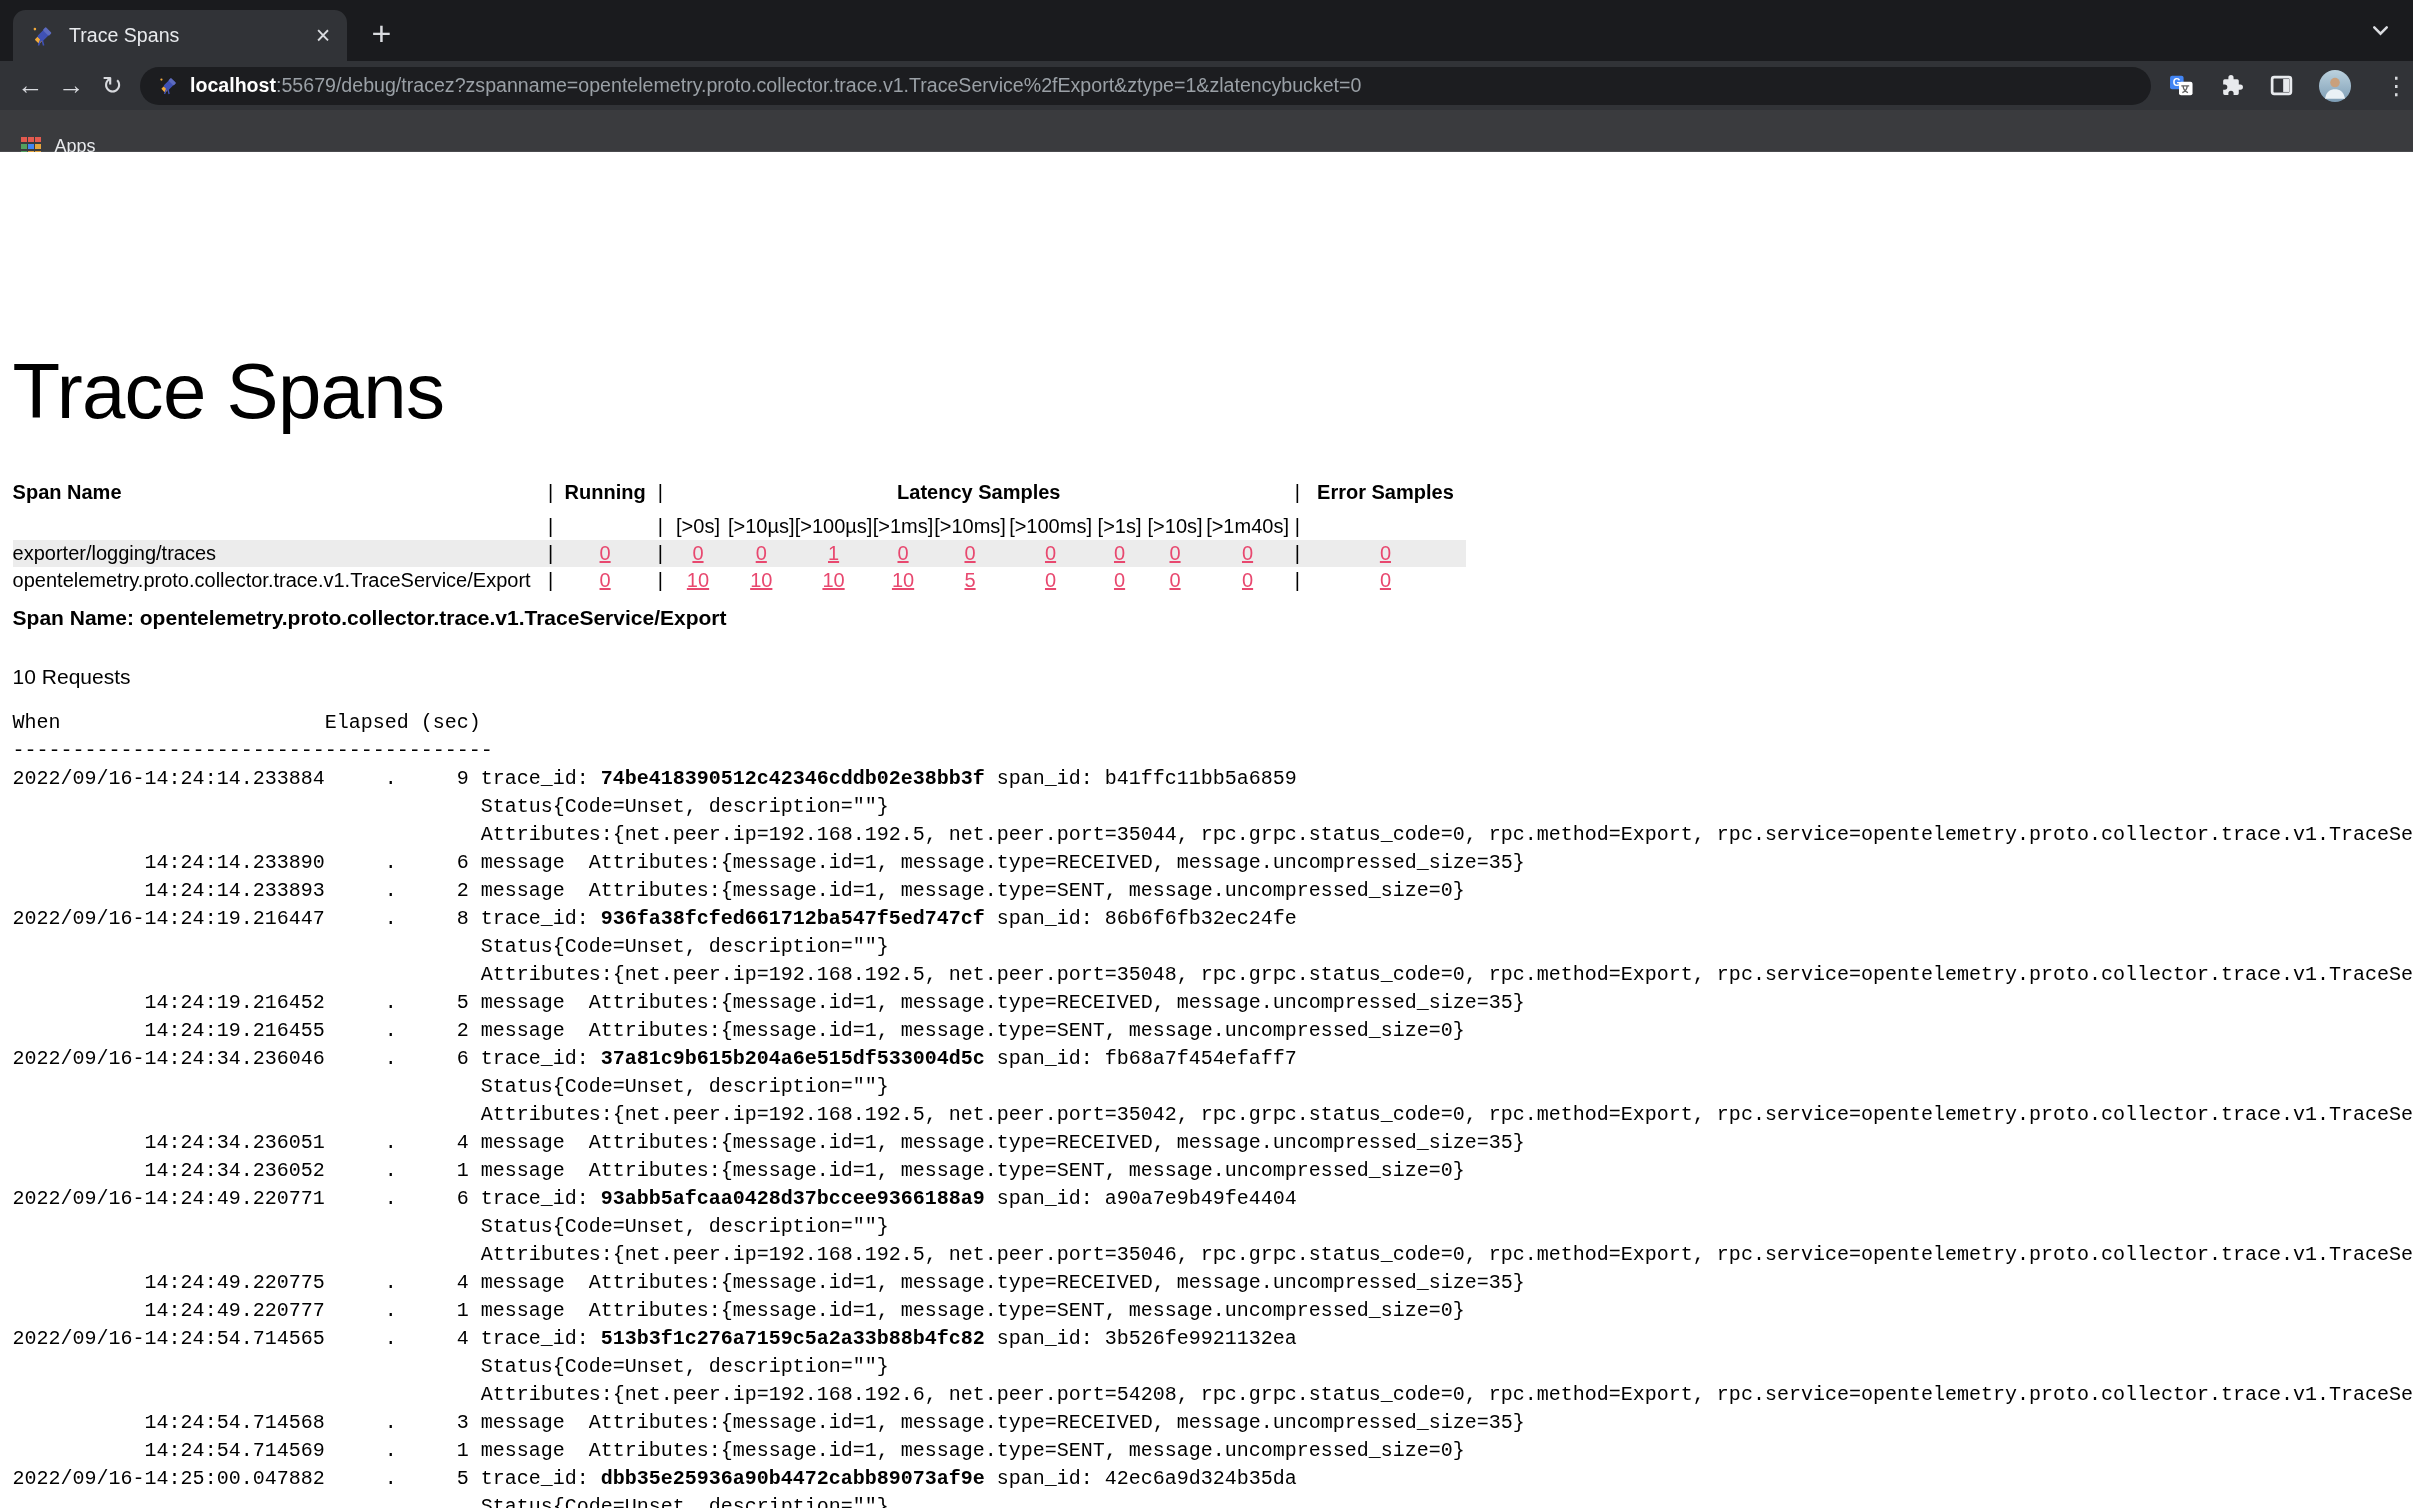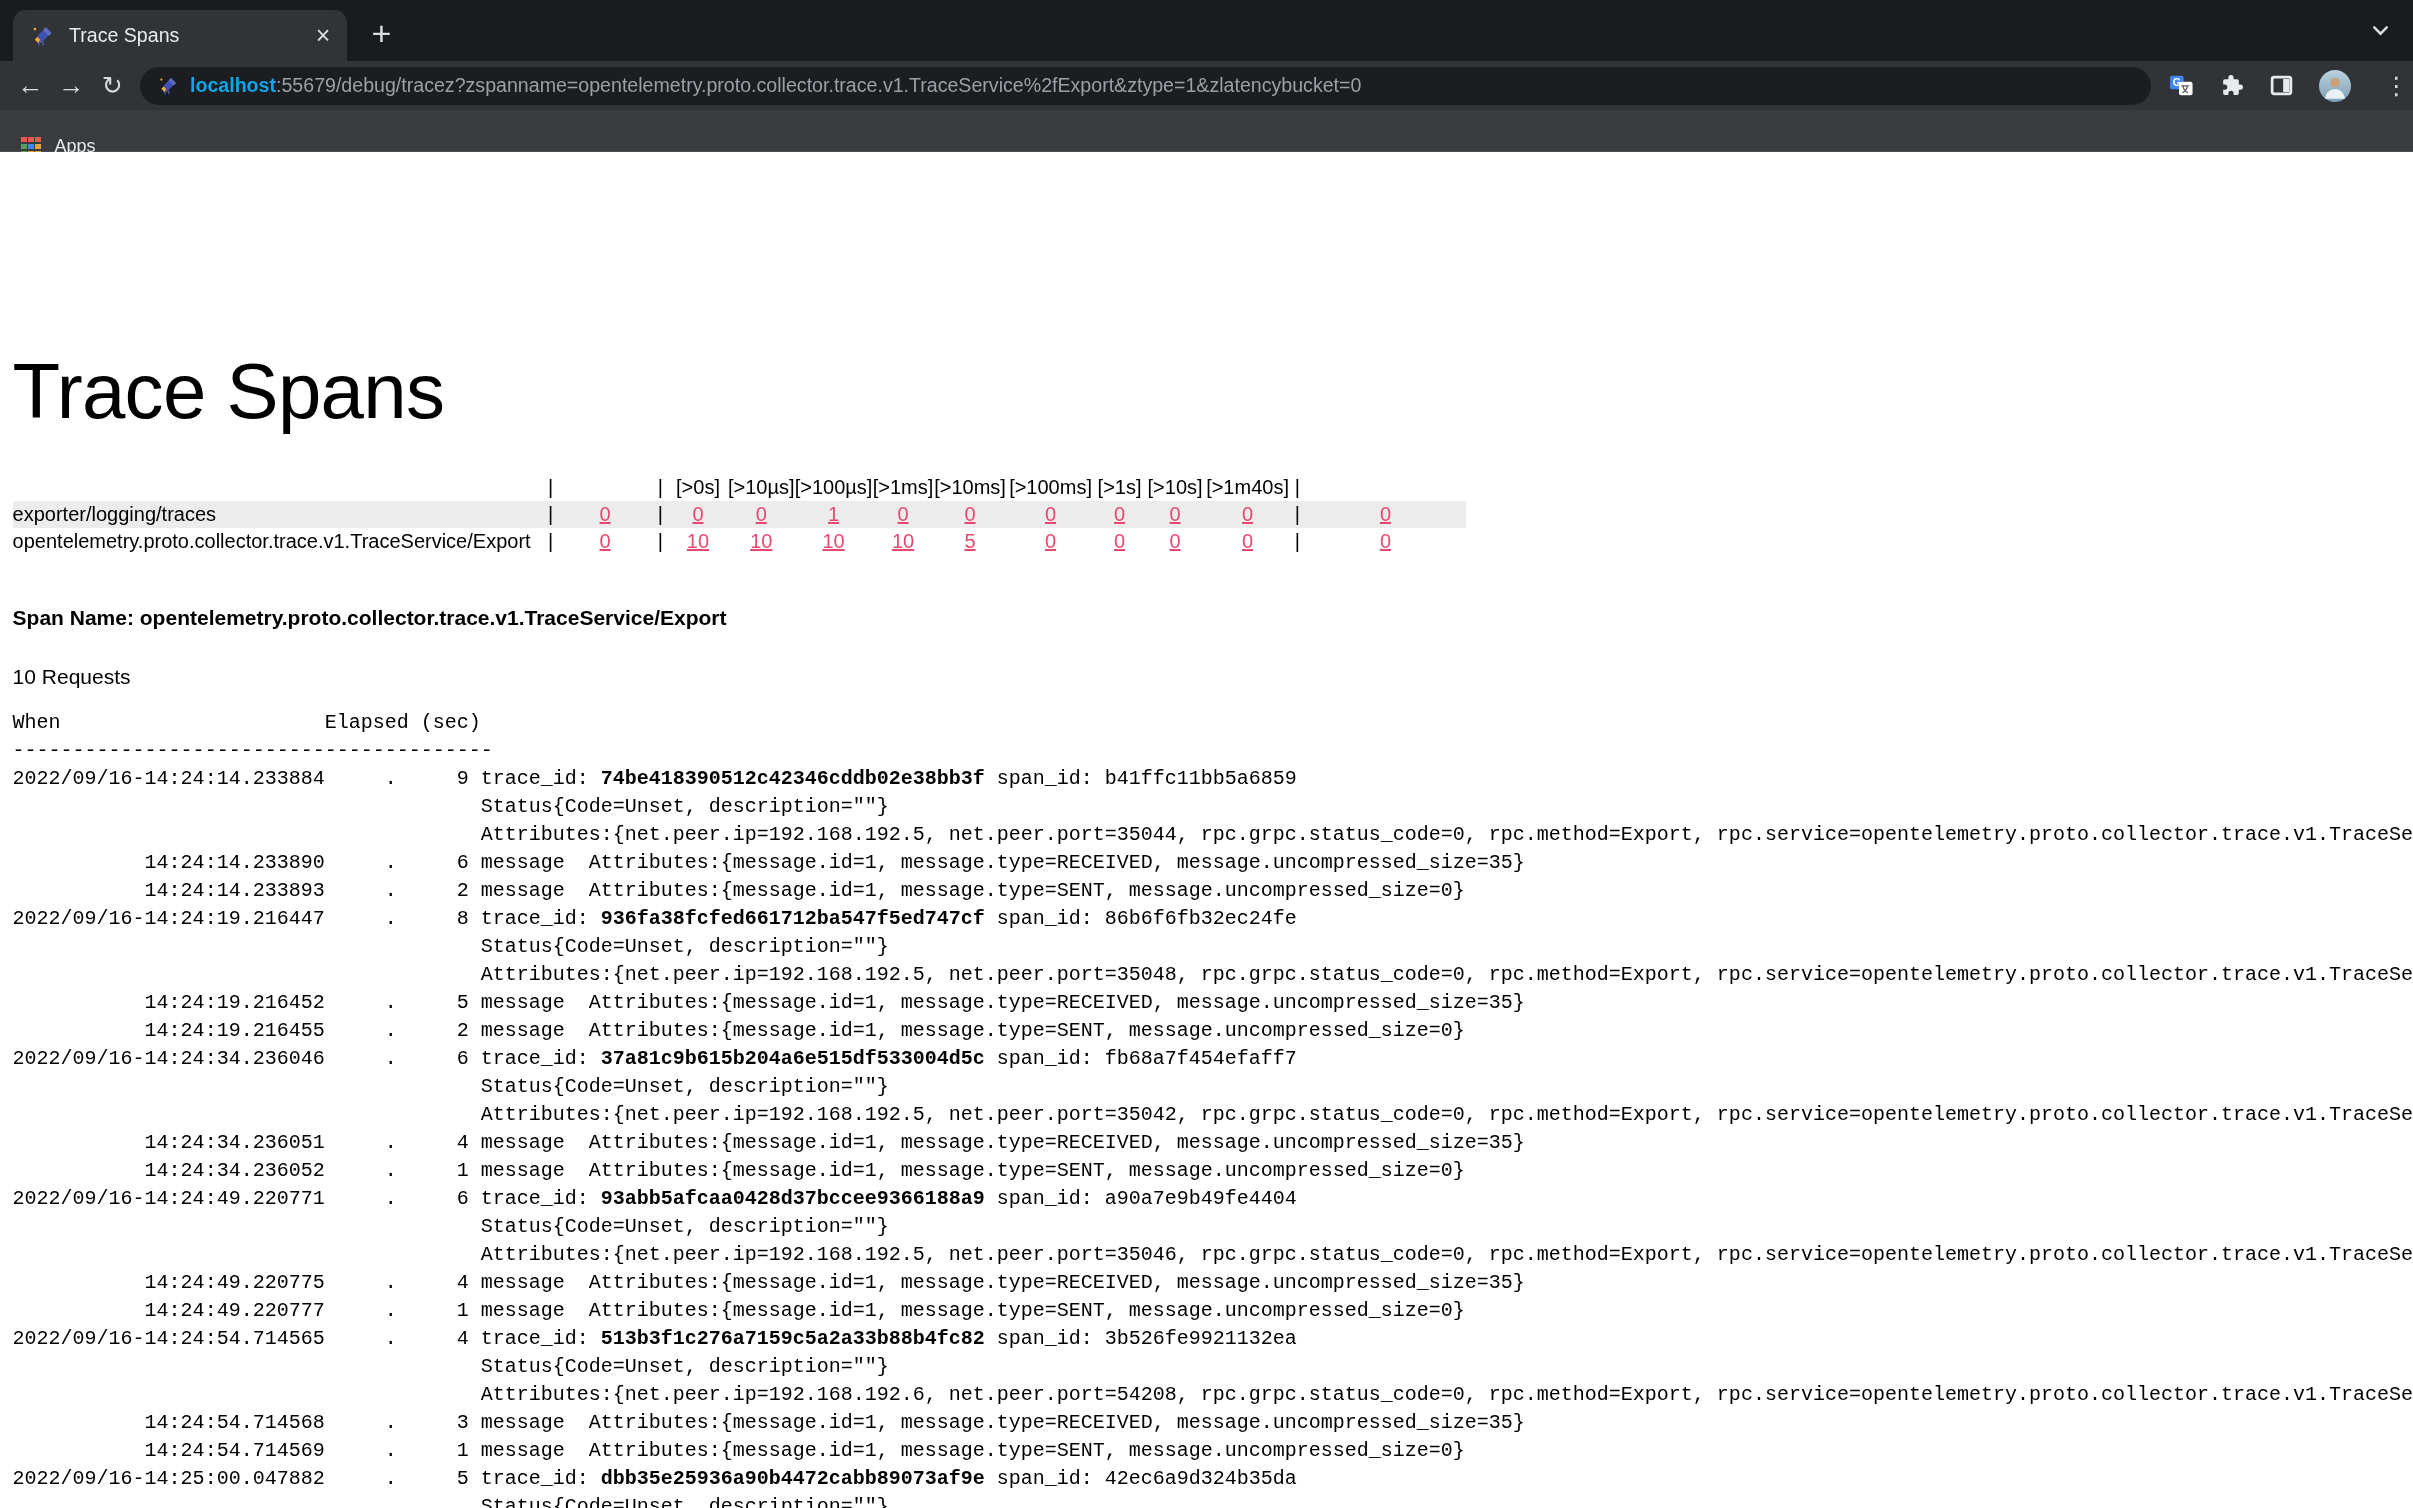--- a/index.html
+++ b/index.html
@@ -18,21 +18,21 @@
   .tab-search { position:absolute; right:19.6px; top:18px; width:25px; height:25px; }
 
   .toolbar { position:absolute; left:0; top:61px; width:2413px; height:49px; background:#313337;
              display:flex; align-items:center; }
   .navbtn { color:#d8dade; font-size:26.5px; width:41px; text-align:center; flex:0 0 auto; }
   .navbtn.reload { font-size:25px; }
   .omnibox { margin-left:7px; width:2011px; height:38px; background:#1c1d20; border-radius:19px;
              display:flex; align-items:center; flex:0 0 auto; overflow:hidden; }
   .omni-favicon { width:19.6px; height:19.6px; margin-left:18px; flex:0 0 auto; }
   .url { margin-left:12.6px; font-size:19.6px; white-space:nowrap; color:#9aa0a6; }
-  .url b { color:#0ea5e9; font-weight:700; }
+  .url b { color:#ffffff; font-weight:700; }
   .tool-icons { display:flex; align-items:center; margin-left:18px; gap:25px; }
   .tool-icons svg { display:block; }
 
   .bookmarks { position:absolute; left:0; top:110px; width:2413px; height:42px; background:#3a3b3e;
                display:flex; align-items:center; border-bottom:0.7px solid #4a4b4e; }
   .apps-btn { display:flex; align-items:center; margin-left:21px;margin-top:32px; }
   .apps-grid { width:19.6px; height:19.6px; display:grid; grid-template-columns:repeat(3,5.6px);
                grid-template-rows:repeat(3,5.6px); gap:1.4px; }
   .apps-grid i { display:block; }
   .apps-label { color:#e8eaed; font-size:18px; margin-left:14px; }
@@ -160,20 +160,29 @@
         <col style="width:61px">
       <col style="width:73px">
         <col style="width:88px">
         <col style="width:50px">
         <col style="width:61px">
       <col style="width:84px">
         <col style="width:15.4px">
         <col style="width:161px">
     </colgroup>
     <tbody>
+      <tr class="hdr-row">
+        <td>Span Name</td>
+        <td class="sep">|</td>
+        <td class="c">Running</td>
+        <td class="sep">|</td>
+        <td class="c" colspan="9">Latency Samples</td>
+        <td class="sep">|</td>
+        <td class="c">Error Samples</td>
+      </tr>
       <tr class="bucket-row">
           <td class=""></td>
           <td class="sep">|</td>
           <td class=""></td>
           <td class="sep">|</td>
           <td class="c">[&gt;0s]</td>
           <td class="c">[&gt;10µs]</td>
           <td class="c">[&gt;100µs]</td>
           <td class="c">[&gt;1ms]</td>
           <td class="c">[&gt;10ms]</td>

